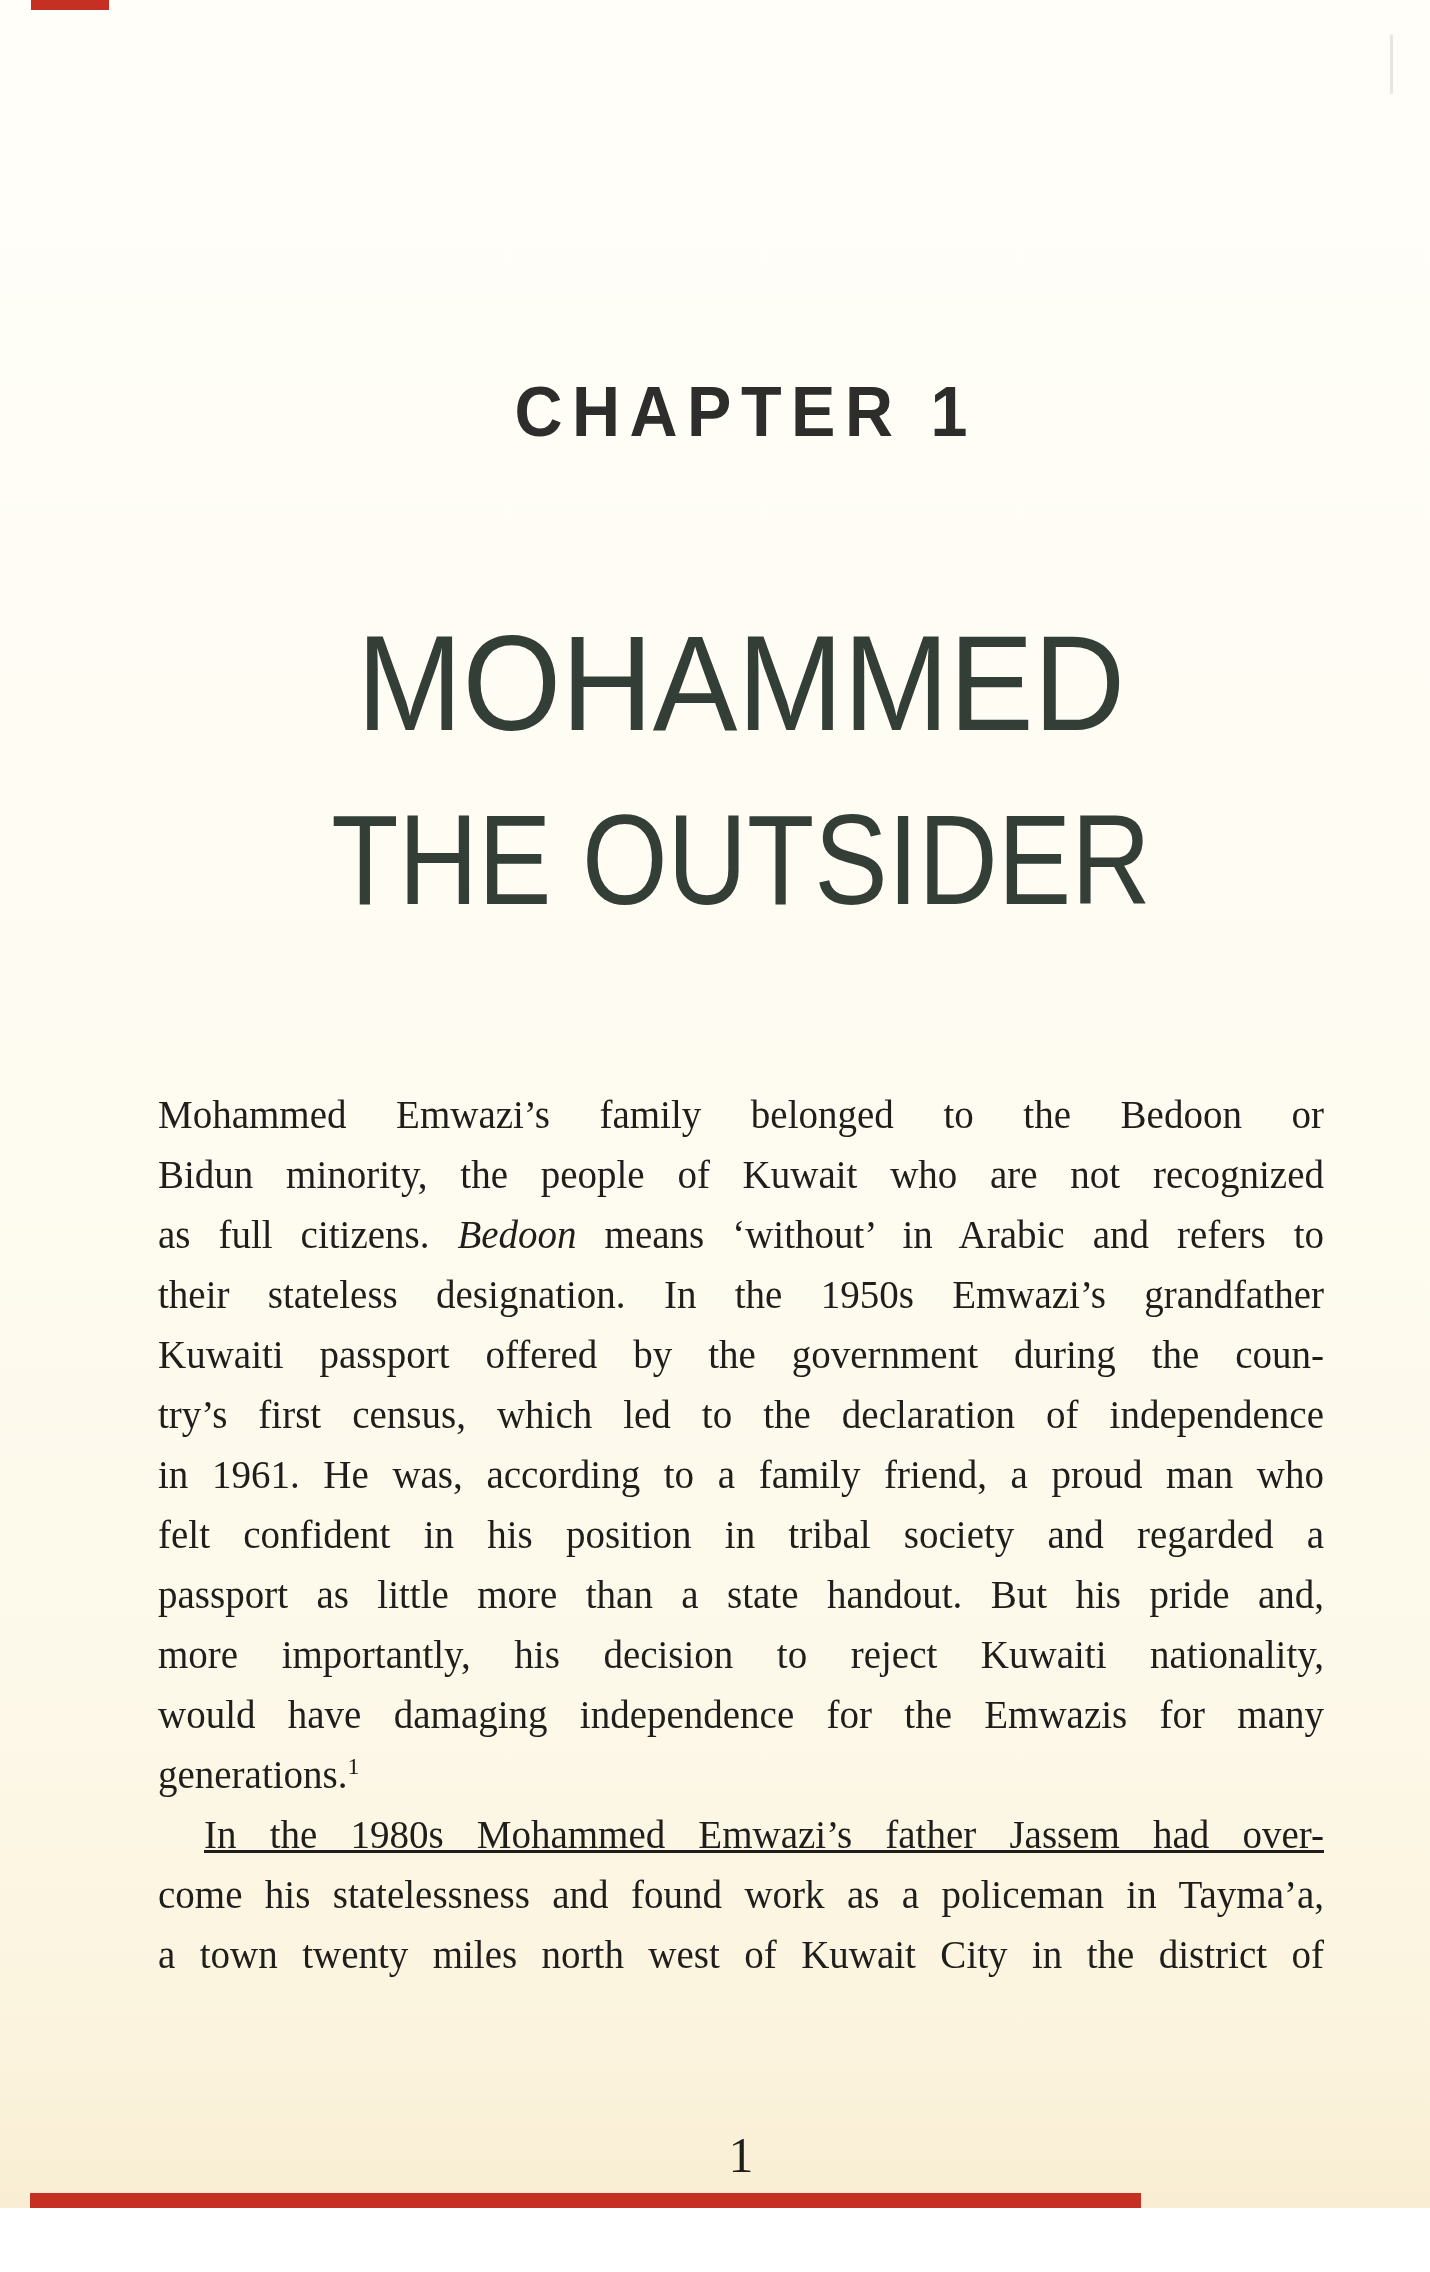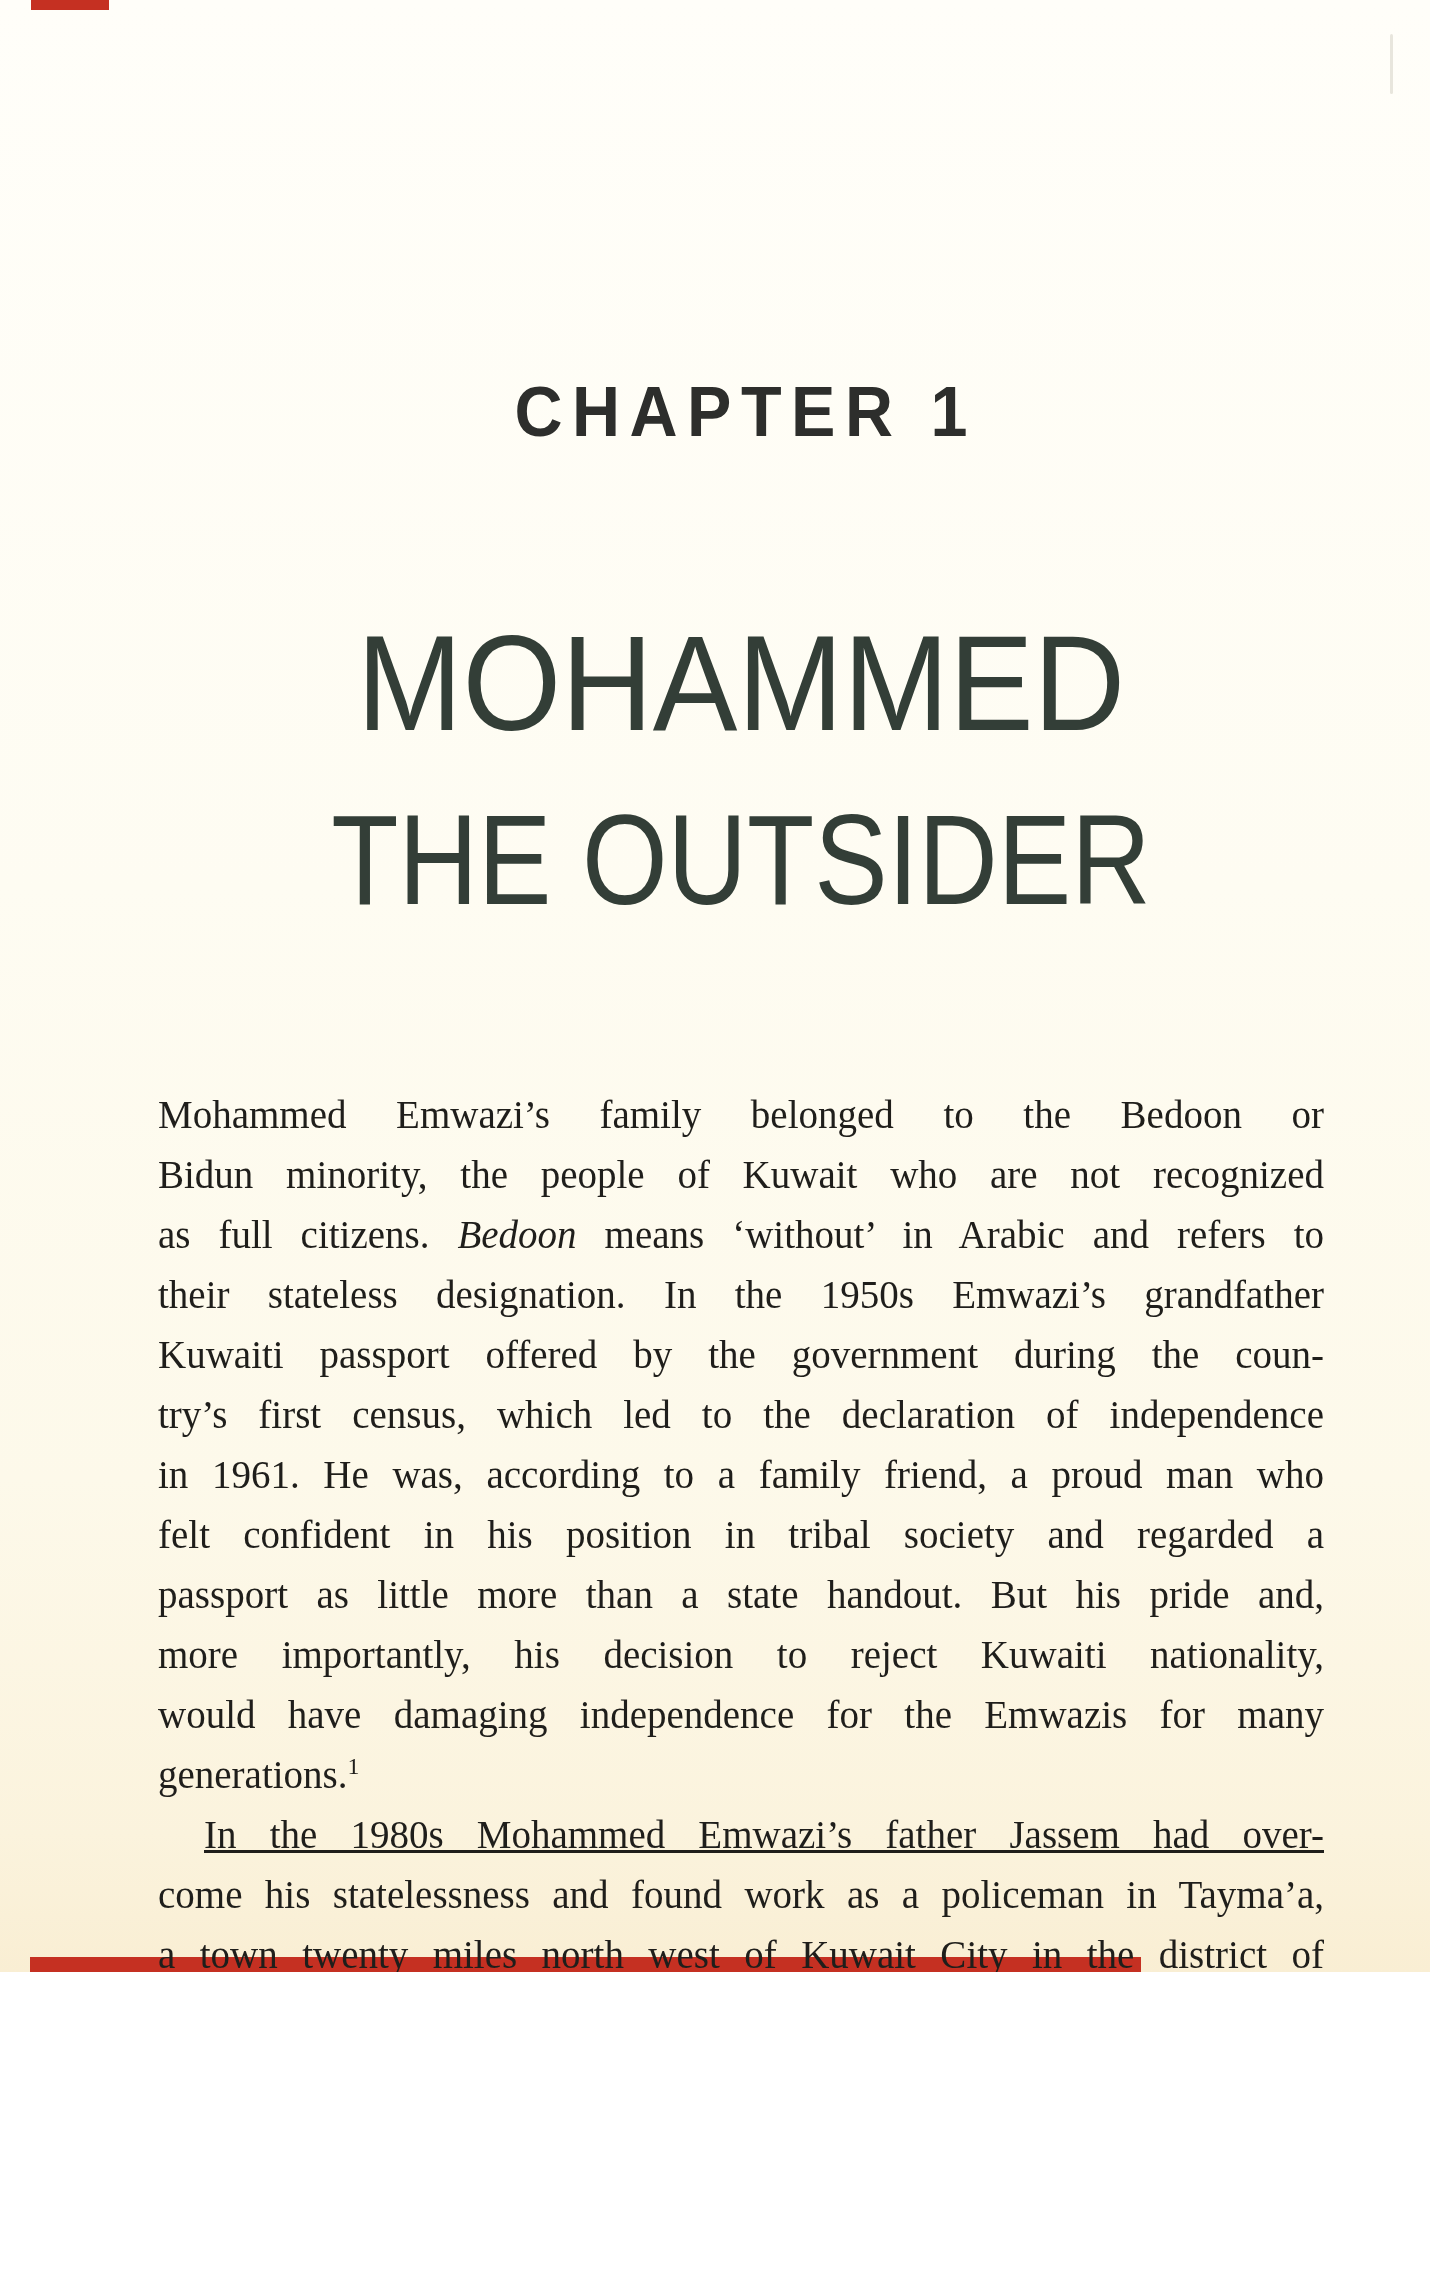--- a/index.html
+++ b/index.html
@@ -1,19 +1,19 @@
 <!DOCTYPE html>
 <html><head>
 <meta charset="utf-8">
 <style>
   html, body { margin: 0; padding: 0; }
   .page {
     position: relative;
     width: 1430px;
-    height: 1972px;
+    height: 2208px;
     overflow: hidden;
     background: linear-gradient(180deg, #fffef9 0%, #fefcf2 45%, #fdf9ea 75%, #fbf3dd 93%, #f9eed3 100%);
     font-family: "Liberation Serif", "DejaVu Serif", serif;
   }
 
   .red-top {
     position: absolute; left: 31px; top: 0; width: 78px; height: 10px;
     background: #c53022;
   }
   .red-bottom {

